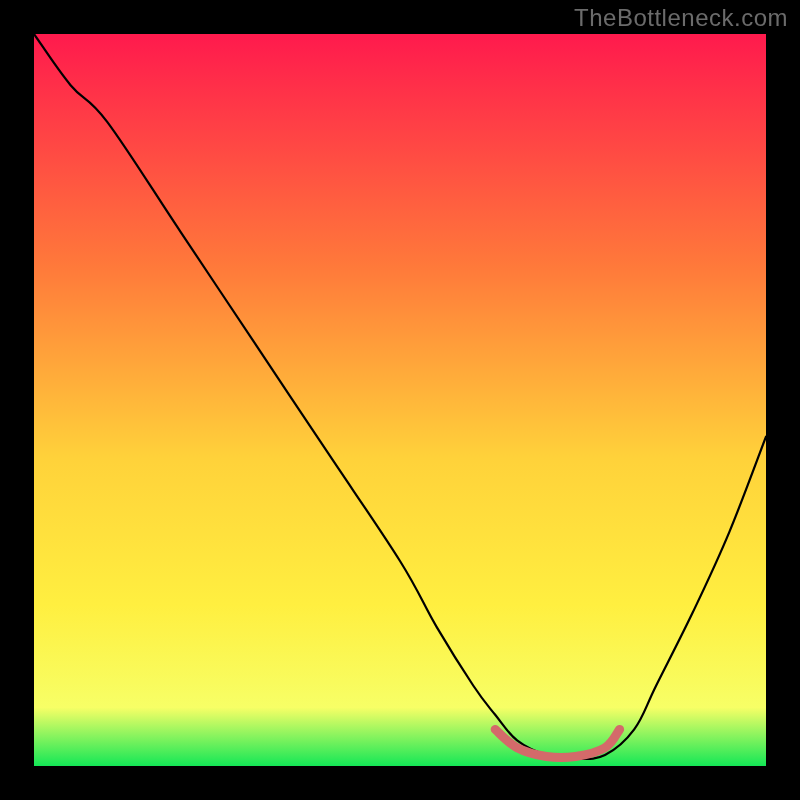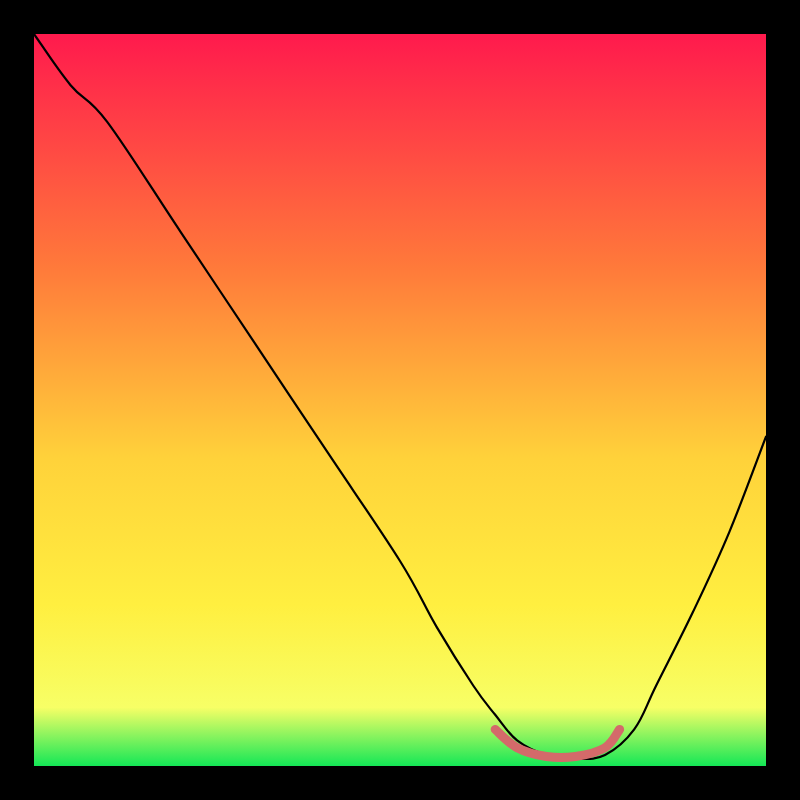--- a/index.html
+++ b/index.html
@@ -35,20 +35,21 @@
   }
   .plot-area svg {
     display: block;
   }
 </style>
 </head>
 <body>
 
 <div class="frame">
 
+  <div class="watermark">TheBottleneck.com</div>
 
   <div class="plot-area">
     <svg id="chart-svg" width="732" height="732" viewBox="0 0 732 732">
       <defs>
         <linearGradient id="bg-grad" x1="0" y1="0" x2="0" y2="1">
           <stop id="gs0" offset="0%" stop-color="#ff1a4d"></stop>
           <stop id="gs1" offset="32%" stop-color="#ff7a3a"></stop>
           <stop id="gs2" offset="58%" stop-color="#ffd23a"></stop>
           <stop id="gs3" offset="78%" stop-color="#ffef40"></stop>
           <stop id="gs4" offset="92%" stop-color="#f7ff66"></stop>

